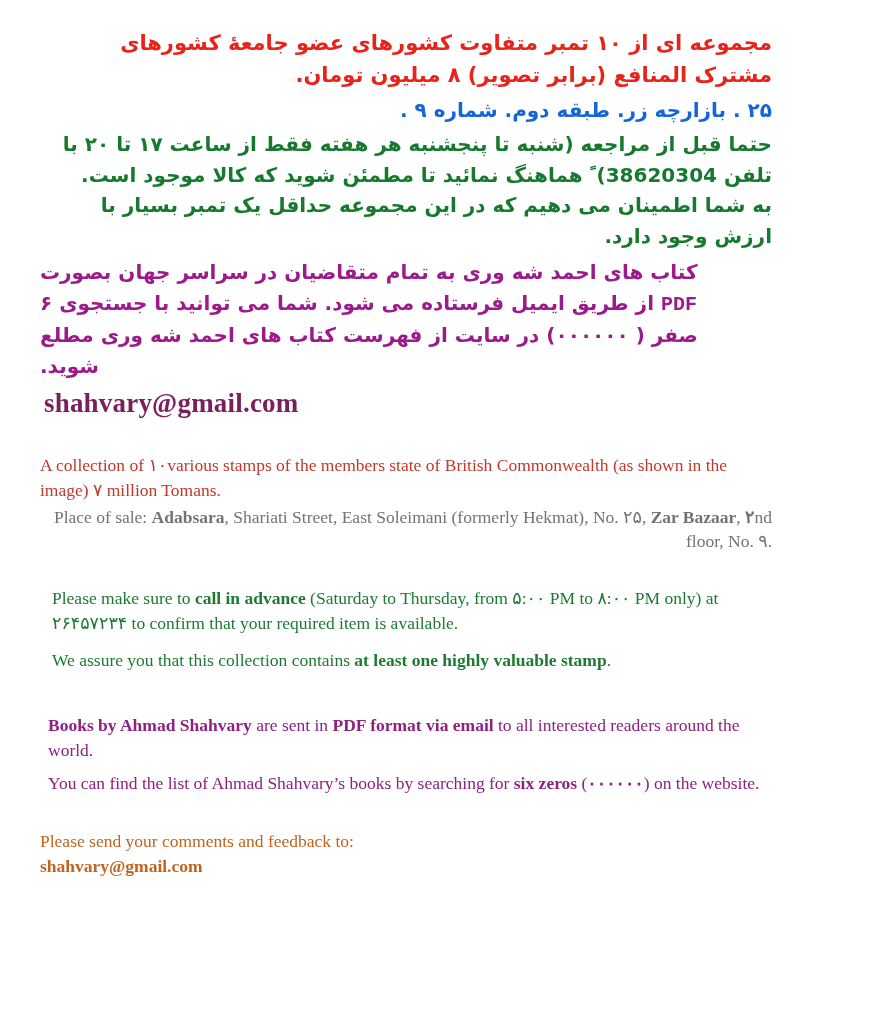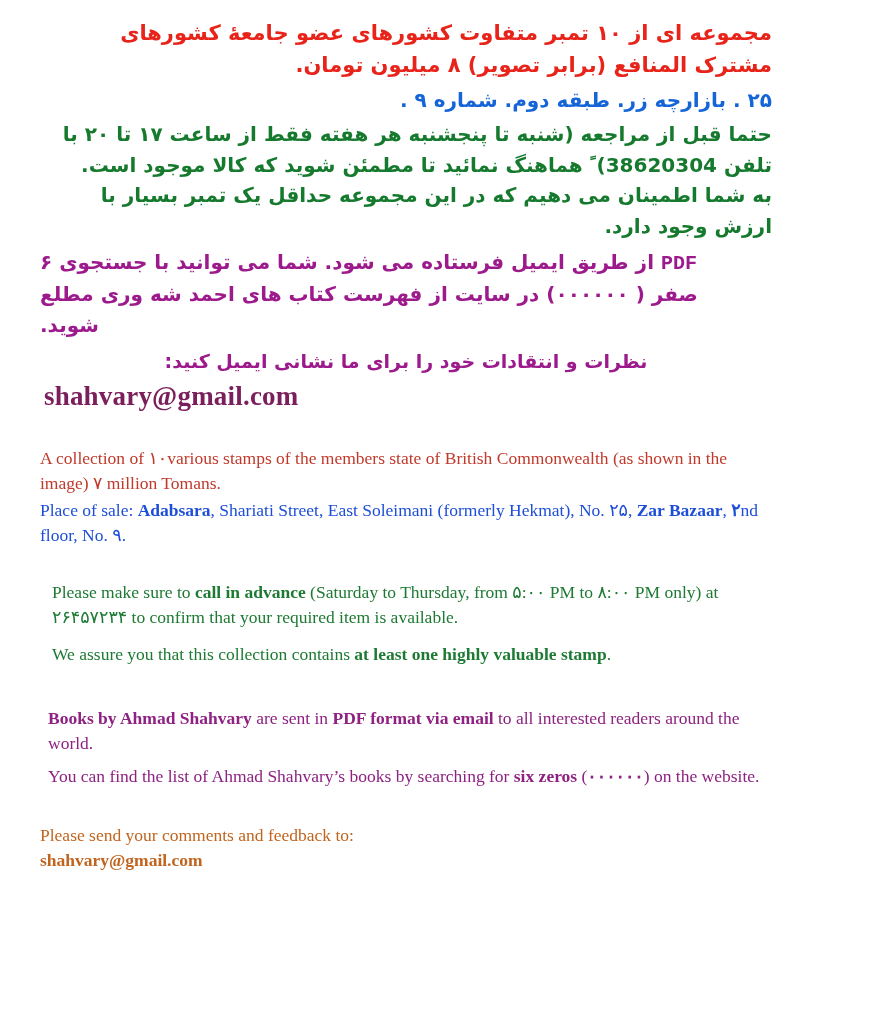--- a/index.html
+++ b/index.html
@@ -11,21 +11,21 @@
     height: 1023px;
     background: #ffffff;
     font-family: "Liberation Serif", serif;
     overflow: hidden;
   }
   .page {
     position: relative;
     width: 812px;
     height: 1023px;
     box-sizing: border-box;
-    padding: 18px 40px 10px 40px;
+    padding: 28px 40px 10px 40px;
   }
 
   
   .rtl {
     direction: rtl;
     text-align: right;
     font-family: "DejaVu Sans", sans-serif;
     font-weight: bold;
   }
   .p-red {
@@ -82,21 +82,21 @@
     text-align: left;
     font-family: "Liberation Serif", serif;
     font-size: 17.5px;
     line-height: 1.42;
   }
   .en-wrap {
     margin-top: 34px;
     padding-left: 0px;
   }
   .en-red { color: #c0392b; margin: 0 0 2px 0; }
-  .en-blue { color: #1d4ed8; margin: 0 0 0 0; }
+  .en-blue { color: #737373; margin: 0 0 0 0; text-align: right; }
   .en-green { color: #1d7a33; margin: 12px; }
   .en-purple { color: #8e2182; margin: 8px; }
   .en-orange { color: #c0641e; margin: 0; }
   .b { font-weight: bold; }
   .gap-md { height: 20px; }
   .gap-lg { height: 26px; }
   .mono-num { font-family: Liberation Serif, serif; }
 </style>
 </head>
 <body>
@@ -115,28 +115,28 @@
     </div>
 
     <div class="rtl p-green">
       <div>حتما قبل از مراجعه (شنبه تا پنجشنبه هر هفته فقط از ساعت ۱۷ تا ۲۰ با</div>
       <div>تلفن 38620304) ً هماهنگ نمائید تا مطمئن شوید که کالا موجود است.</div>
       <div>به شما اطمینان می دهیم که در این مجموعه حداقل یک تمبر بسیار با</div>
       <div>ارزش وجود دارد.</div>
     </div>
 
     <div class="rtl p-purple">
+      <div>کتاب های احمد شه وری به تمام متقاضیان در سراسر جهان بصورت</div>
       <div>
         <span class="pdf">PDF</span><span> از طریق ایمیل فرستاده می شود. شما می توانید با جستجوی ۶</span>
       </div>
       <div>صفر ( ۰۰۰۰۰۰) در سایت از فهرست کتاب های احمد شه وری مطلع</div>
       <div>شوید.</div>
     </div>
 
-    <div class="rtl p-feedback">نظرات و انتقادات خود را برای ما نشانی ایمیل کنید:</div>
 
     <div class="email-big">shahvary@gmail.com</div>
 
   </div>
 
   <div class="ltr en-wrap">
 
     <p class="en-red">
       <span>A collection of </span><span class="mono-num">۱۰</span><span>various stamps of the members state of British Commonwealth (as shown in the image) </span><span class="mono-num">۷</span><span> million Tomans.</span>
     </p>

